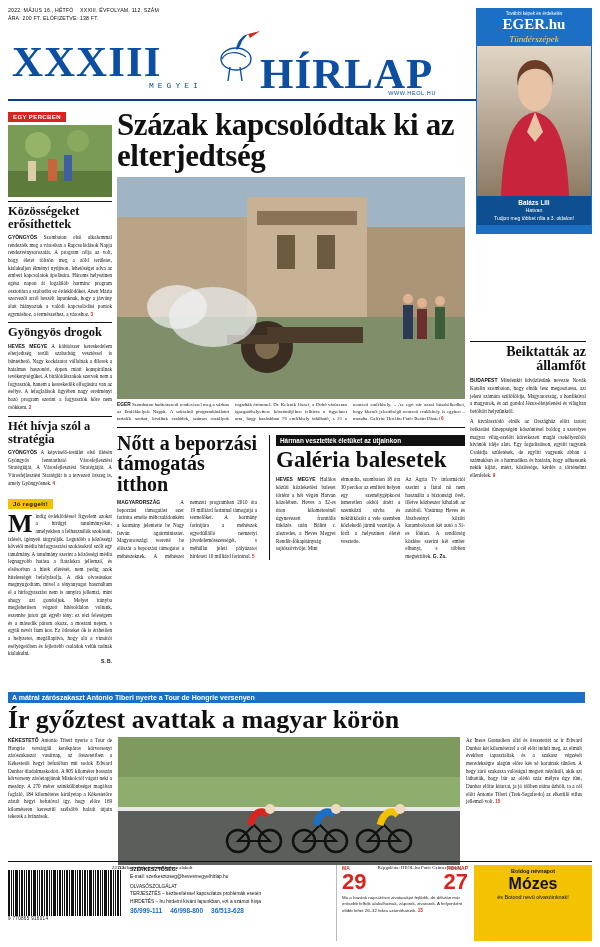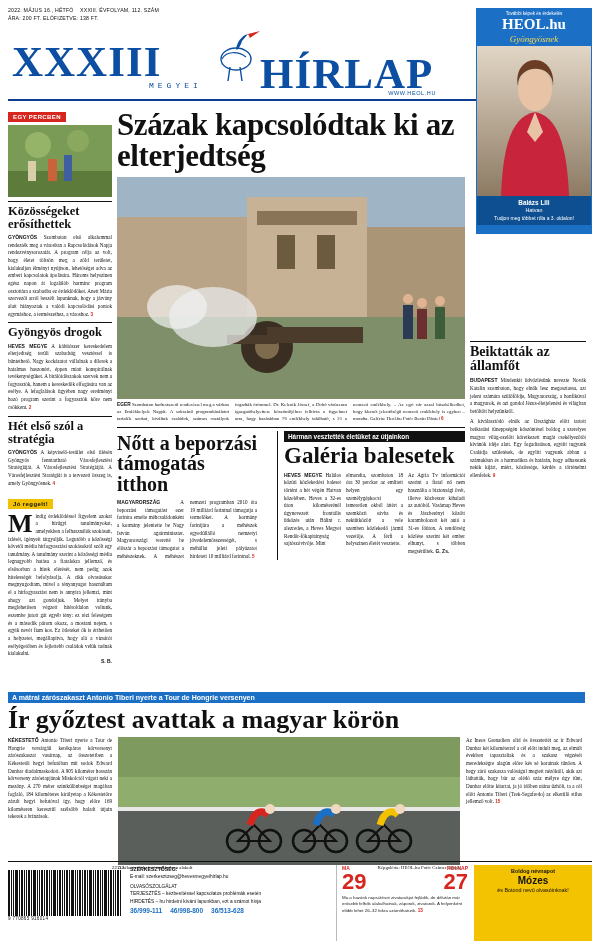--- a/index.html
+++ b/index.html
@@ -103,21 +103,21 @@
   .imprint { flex:1; font-family:"Liberation Sans", sans-serif; font-size:4.8px; line-height:1.55; }
   .imprint b { font-size:5.2px; }
   .weather { width:132px; border-left:1px solid #bbb; padding-left:5px;
              font-family:"Liberation Sans", sans-serif; }
   .weather .hdr { display:flex; justify-content:space-between; font-size:5px; font-weight:bold; color:#d6261f; }
   .weather .temps { display:flex; justify-content:space-between; font-size:22px; font-weight:bold; color:#d6261f; line-height:1; }
   .weather .txt { font-size:4.4px; line-height:1.45; margin-top:2px; color:#222; }
   .namebox { width:118px; background:#f3c200; padding:3px 4px; font-family:"Liberation Sans", sans-serif;
              text-align:center; }
   .namebox .t1 { font-size:5.4px; font-weight:bold; }
-  .namebox .t2 { font-size:10px; font-weight:bold; margin:1px 0; }
+  .namebox .t2 { font-size:16px; font-weight:bold; margin:1px 0; }
   .namebox .t3 { font-size:5.4px; }
   .sign { font-family:"Liberation Sans", sans-serif; font-weight:bold; font-size:5px; text-align:right; }
 </style>
 </head>
 <body>
 
 <div class="page">
 
   <div class="topbar">
     <div class="left">
@@ -137,22 +137,22 @@
         <path d="M40 5 L52 2 L42 9 Z" fill="#d6261f"></path>
         <path d="M22 38 L20 52 M32 38 L34 52" stroke="#0b4ea2" stroke-width="1.4" fill="none"></path>
         <path d="M14 30 C18 22 30 22 38 28" stroke="#0b4ea2" stroke-width="1.2" fill="none"></path>
       </svg>
       <span class="mast-www">WWW.HEOL.HU</span>
     </div>
   </div>
 
   <div class="promo">
     <div class="promo-top">További képek és érdekelés</div>
-    <div class="promo-logo">HEOL.hu</div>
-    <div class="promo-script">Gyöngyösnek</div>
+    <div class="promo-logo">EGER.hu</div>
+    <div class="promo-script">Tündérszépek</div>
     <div class="promo-photo">
       <svg width="116" height="150" viewBox="0 0 116 150">
         <defs>
             <linearGradient id="pg" x1="0" y1="0" x2="0" y2="1">
           <stop offset="0" stop-color="#e2d6c6"></stop>
               <stop offset="1" stop-color="#8c7a63"></stop>
             </linearGradient>
           </defs>
         <rect width="116" height="150" fill="url(#pg)"></rect>
         <ellipse cx="58" cy="44" rx="17" ry="21" fill="#e9c3a6"></ellipse>
@@ -186,21 +186,21 @@
       </div>
       <div class="rule"></div>
       <h3 class="small">Közösségeket erősíthettek</h3>
       <div class="body-text"><span class="src">GYÖNGYÖS</span> <span>Szombaton első alkalommal rendezték meg a városban a Rapcsolódások Napja rendezvénysorozatát. A program célja az volt, hogy életet töltsön meg a zöld területet, kialakuljon élményt nyújtson, lehetőséget adva az emberi kapcsolatok ápolására. Hároms helyszínen egész napon át logalálób harminc program osztottára a szabadba ez érdeklődőket. Anett Mária szervezői arról beszélt lapunknak, hogy a járvány alatt hiányoztak a valódi kapcsolódási pontok egymáshoz, a természethez, a városhoz.</span> <span class="pg">3</span></div>
 
       <div class="rule"></div>
       <h3 class="small">Gyöngyös drogok</h3>
       <div class="body-text"><span class="src">HEVES MEGYE</span> <span>A kábítószer kereskedelem elterjedtség terüli szabadság vesztéssel is büntethető. Nagy kockázatot vállalnak a dílerek a hatalmas haszonért, éppen miatt konspirálnak tevékenységüket. A bírálóidőszakok szervek nem a fogyasztók, hanem a kereskedők elfogására van az esélye. A lefoglalások ügyében nagy eredményt hozó program szerint a fogyasztók köre nem csökkent.</span> <span class="pg">2</span></div>
 
       <div class="rule"></div>
-      <h3 class="small">Hét első szól a stratégia</h3>
+      <h3 class="small">Hét hívja szól a stratégia</h3>
       <div class="body-text"><span class="src">GYÖNGYÖS</span> <span>A képviselő-testület első ülésén Gyöngyös fenntartható Városfejlesztési Stratégiáját. A Városfejlesztési Stratégiáját. A Városfejlesztési Stratégiát is a tervezett összeg is, amely Gyöngyösnek.</span> <span class="pg">4</span></div>
 
       <div style="margin-top:4px;">
         <div class="kicker yellow">Jó reggelt!</div>
         <div class="body-text" style="margin-top:3px;">
           <span class="dropcap">M</span><span>indig érdeklődéssel figyelem azokat a hírügyi tanulmányokat, amelyekben a felhasználók szokásait, ízlését, igényeit tárgyalják. Legutóbb a közösségi követői média hírfogyasztási szokásokról szólt egy tanulmány. A tanulmány szerint a közösségi média legnagyobb hatása a fiatalokra jellemző, és elsősorban a hírek elérését, nem pedig azok hitelességét befolyásolja. A cikk olvasásakor megnyugodtam, mivel a tényanyagot használtam el a hírfogyasztást nem is annyira jellemzi, mint ahogy azt gondoljuk. Melyet irányba meglehetősen végzett hitéroldalon voltunk, eszembe jutott gát egyéb tény: ez rézi feleségem és a második párom okozz, a mostani nejem, s egyik nevét fiam kos. Ez ötleteket ők is érthetően a helyzetet, megállapítva, hogy alá a vizsárót esélyégetőben és fejlettebb családok velük tudnak kialakulni.</span>
         </div>
         <div class="sign">S. B.</div>
       </div>
     </div>
@@ -235,21 +235,21 @@
 
       <div class="cap cols3" style="margin-top:3px;">
         <span class="src">EGER</span>
         <span>Szombaton hadtestszerű rendezéssel meg a várban az Emlékhelyek Napját. A sokszínű programkínálatot tartalék azokat, kiváltuk családok, számos osztályok fogadták örömmel. Dr. Kelenik József, a Dobó várúzeum igazgatóhelyettese köszöntőjében felhívta a figyelmet arra, hogy hazánkban 76 emlékhely található, s 21 a nemzeti emlékhely. – Az egri vár azzal büszkélkedhet, hogy klemét jelentőségű nemzeti emlékhely is egyben – mondta.</span>
         <span>Galéria: Heol.hu Fotó: Berán Dániel</span>
         <span class="pg">6</span>
       </div>
 
       <div class="rule"></div>
 
-      <div style="display:flex; gap:20px;">
+      <div style="display:flex; gap:12px;align-items:flex-end;">
         <div style="width:140px;">
           <h2 class="sec">Nőtt a beporzási támogatás itthon</h2>
           <div class="body-text cols2">
             <span class="src">MAGYARORSZÁG</span>
             <span>A beporzási támogatást ezer forintra emelte méhcsaládonként a kormány jelentette be Nagy István agrárminiszter. Magyarországi weretté be előszár a beporzást támogatot a méhészeknek. A méhészet nemzeti programban 2010 óta 19 milliárd forintnal támogatja a termelőket. A kormány forintjára a méhészek egyedüllálló nemzetyi jövedelemösszességét, s méhállat jeleti pályázatot hirdetett 10 milliárd forintnal.</span>
             <span class="pg">5</span>
           </div>
         </div>
         <div style="flex:1; border-left:1px solid #111; padding-left:6px;">
           <div class="banner-dark">Hárman vesztették életüket az útjainkon</div>
@@ -258,21 +258,21 @@
             <div class="body-text" style="flex:1"><span class="src">HEVES MEGYE</span> <span>Halálos közúti közlekedési baleset történt a hét végén Hatvan közelében. Heves a 32-es úton kilométerénél úgynevezett fronttális ütközés után Bálint r. alezredes, a Heves Megyei Rendőr-főkapitányság sajtószóvivője. Mint</span></div>
             <div class="body-text" style="flex:1">elmondta, szombaton 18 óra 30 perckor az említett helyen egy személygépkocsi ismeretlen okból áttért a szemközti sávba és nekiütközött a vele szemben közlekedő jármű vezetője. A férfi a helyszínen életét vesztette.</div>
             <div class="body-text" style="flex:1"><span>Az Agria Tv információi szerint a fiatal nő nem használta a biztonsági övét, illetve közbeszer kihaladt az autóból. Vasárnap Heves és Jászberényi között karambolozott két autó a 31-es főúton. A rendőrség közlése szerint két ember elhunyt, s többen megsérültek.</span> <span class="sign" style="display:inline">G. Zs.</span></div>
           </div>
         </div>
       </div>
     </div>
 
     <div class="col-right" style="margin-top:232px;">
       <div class="rule"></div>
-      <h3 class="small" style="font-size:14px;">Beiktatták az államfőt</h3>
+      <h3 class="small" style="font-size:14px;text-align:right;">Beiktatták az államfőt</h3>
       <div class="body-text">
         <span class="src">BUDAPEST</span>
         <span>Mindenkit üdvözlésünk nevezte Novák Katalin szombaton, hogy elnök lesz megosztassa, azt jelent számára szülőföldje, Magyarország, a honfikúval a magyarok, és azt gondol Jézus-életjelenési és világban betöltött helyzünkről.</span>
       </div>
       <div class="body-text" style="margin-top:3px;">
         <span>A kiválasztódó elnök az Országház előtt tartott beiktatási tüneppségén köszöntésel boldog a szerelyes magyar világ-ezelőtt köretkezett magát csekélyezőtöt kívánók idéje alatt. Egy fogadtatáson, egyiitt tugyunk Családja születések, de egylitt vagyunk abban a számukban és a harmadikra és határán, hogy adhassunk nekik kijárt, miért, közössége, kérdés a történelmi ellenfelek.</span>
         <span class="pg">9</span>
       </div>
     </div>
   </div>

